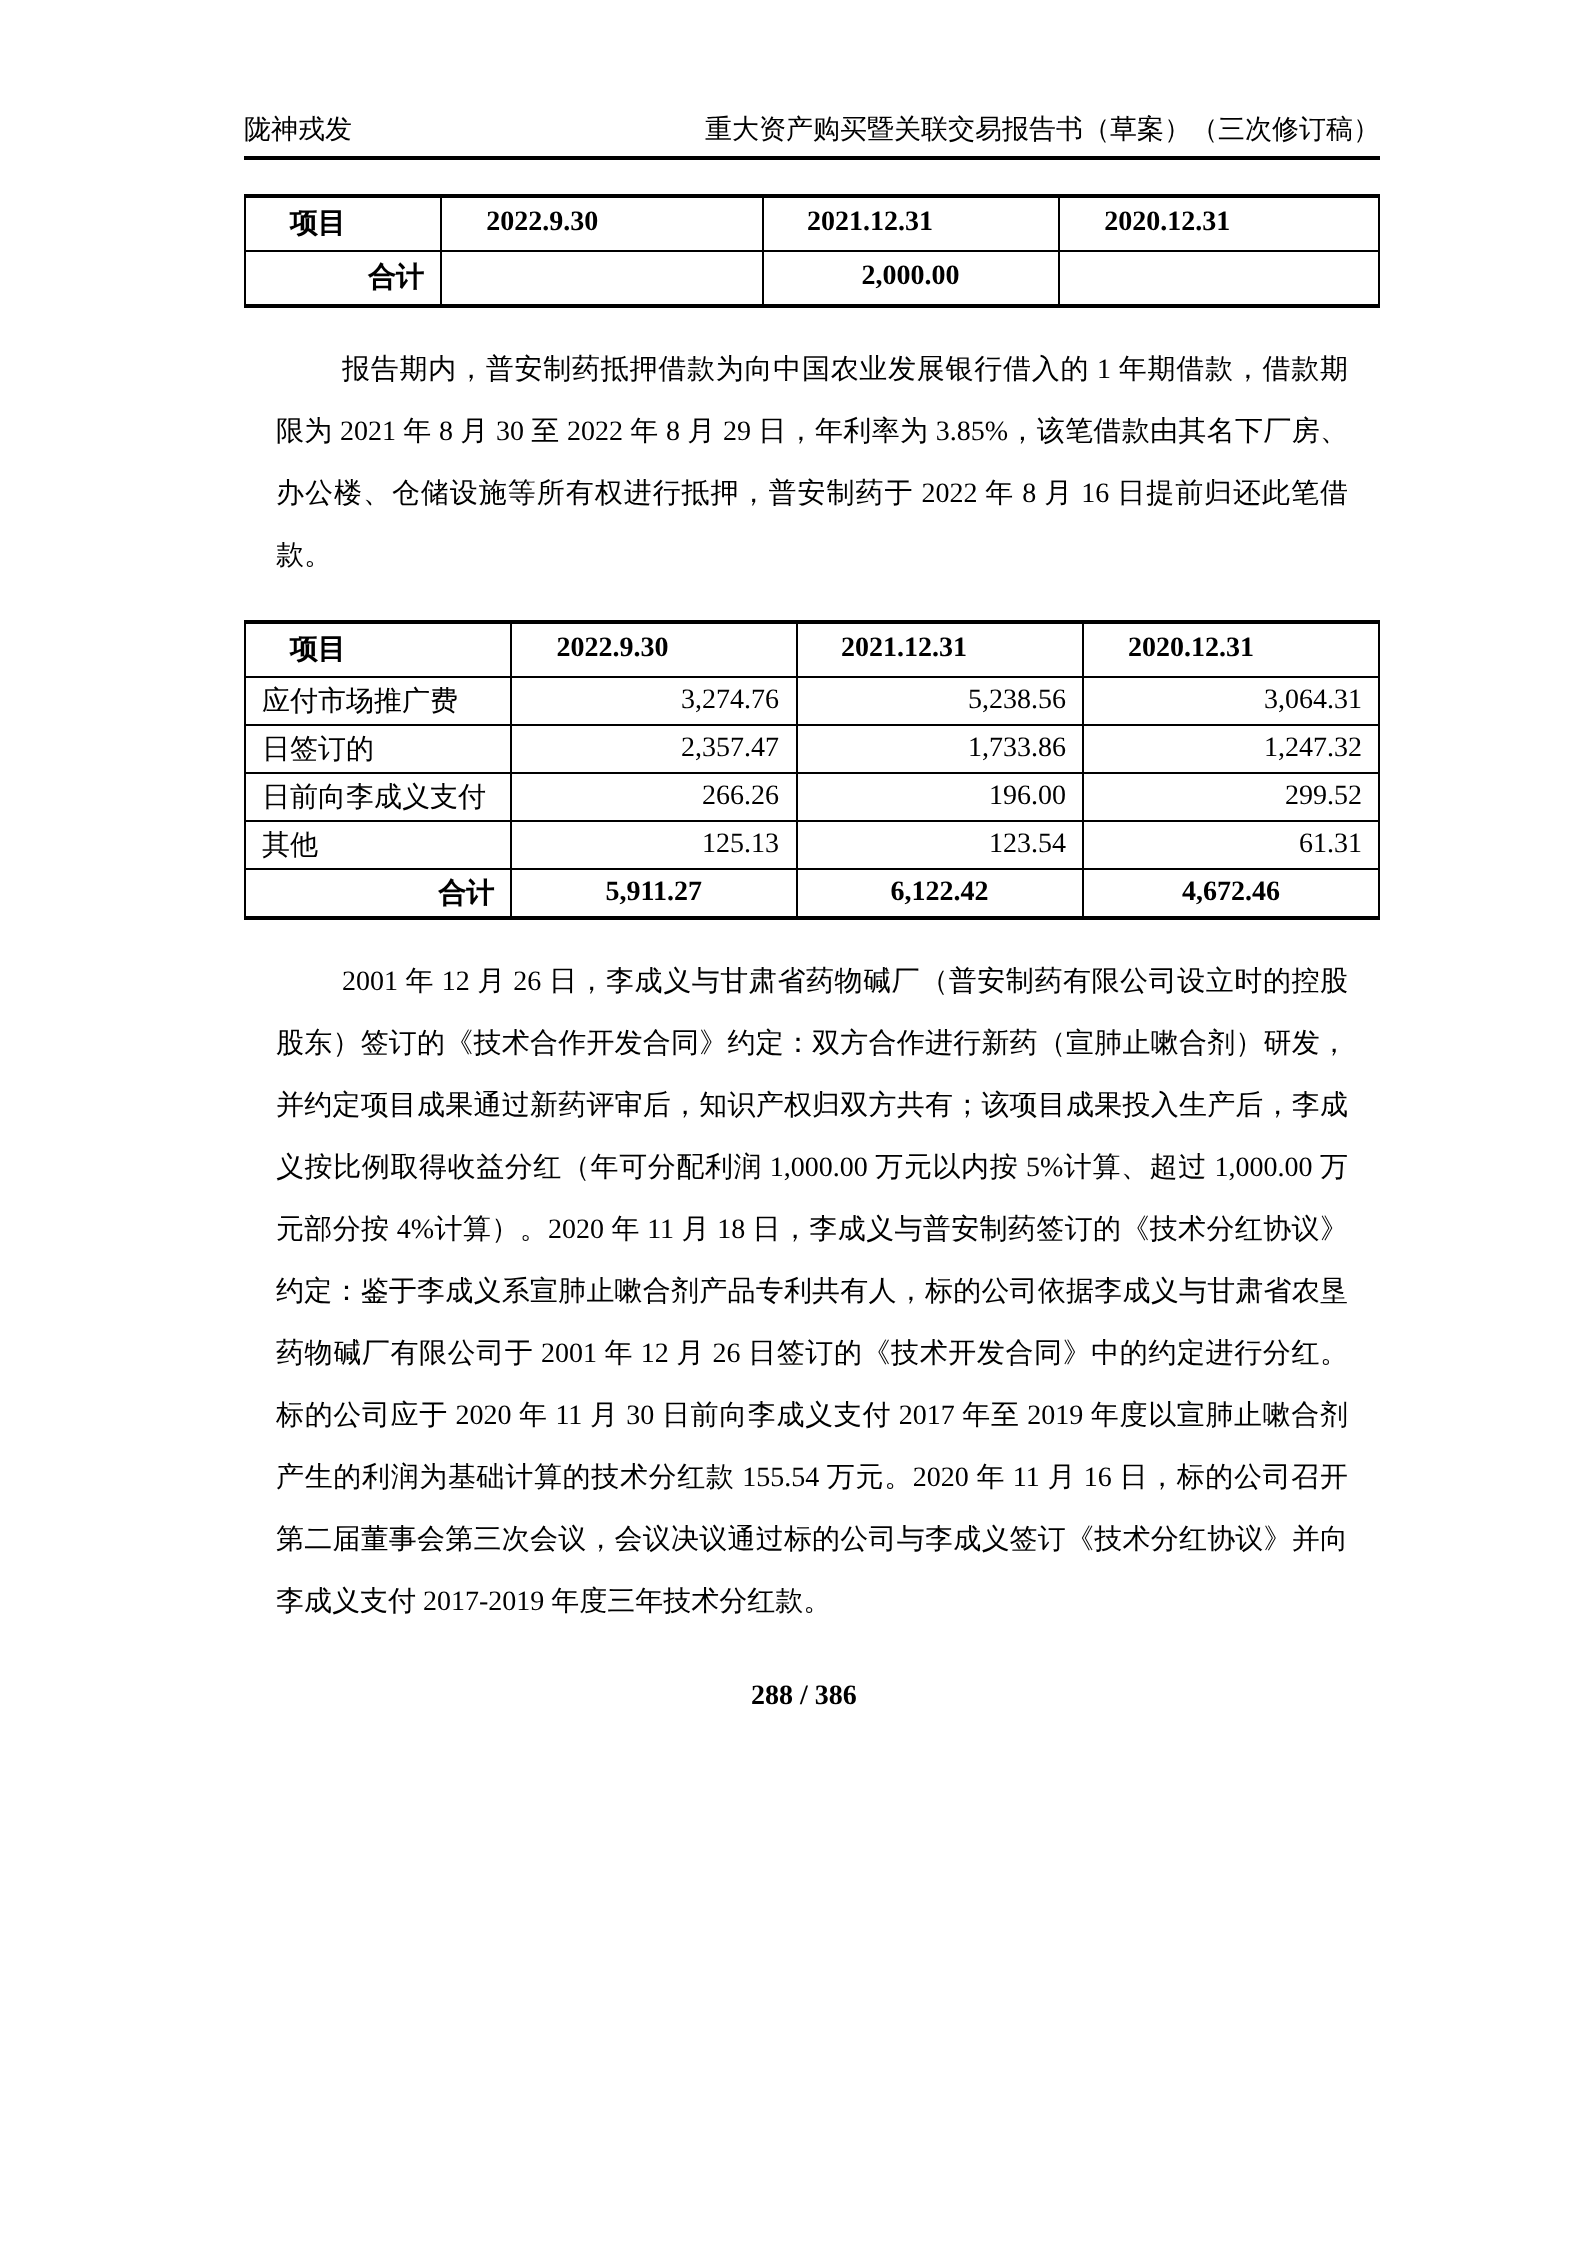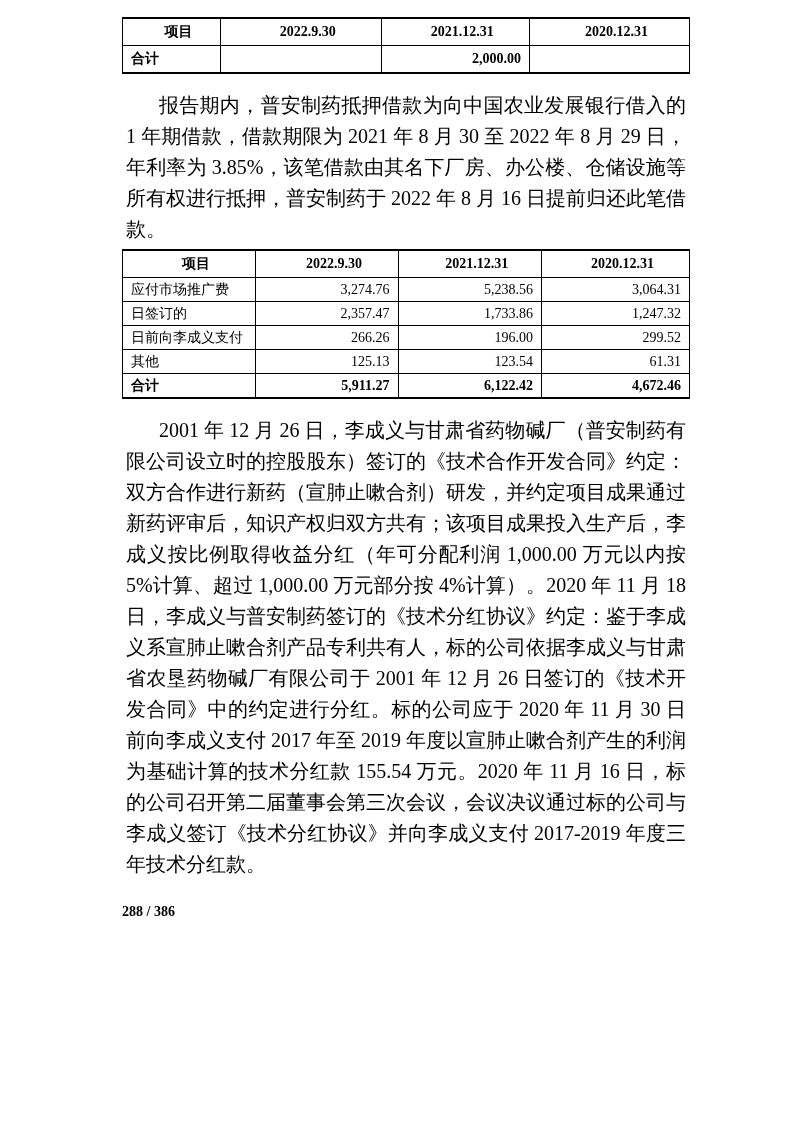--- a/index.html
+++ b/index.html
@@ -39,67 +39,71 @@
     border-bottom: 2.5px solid #000;
   }
   table.tbl td, table.tbl th {
     border: 1px solid #000;
     padding: 0 8px;
     overflow: hidden;
     white-space: nowrap;
   }
   table.tbl th {
     font-weight: bold;
-    text-align: center;
+    text-align: left;
     padding-left: 22px;
   }
   .tbl1 { margin-top: 17px; }
   .tbl1 th, .tbl1 td { height: 26px; }
   .tbl2 th { height: 26px; }
   .tbl2 td { height: 23px; }
   td.label { text-align: left; padding-left: 6px; }
   td.num   { text-align: right; padding-right: 9px; }
-  tr.total td { font-weight: bold; }
-  tr.total td.label { text-align: left; font-family: Liberation Mono, monospace; }
+  tr.total td { font-weight: bold; text-align: center; }
+  tr.total td.label { text-align: right; font-family: Liberation Mono, monospace; }
   
   p.para {
-    margin: 4px;
+    margin: 16px;
     margin-top: 16px;
-    font-size: 20px;
+    font-size: 14px;
     line-height: 31px;
     text-align: justify;
     text-indent: 33px;
   }
   p.heading {
     margin: 0;
     margin-top: 25px;
     font-size: 16.5px;
     line-height: 22px;
     text-indent: 15px;
   }
   .unit-label {
     margin-top: 6px;
     margin-bottom: 2px;
     text-align: right;
     font-size: 14px;
     line-height: 16px;
   }
   .footer {
     margin-top: 24px;
-    text-align: left;
+    text-align: center;
     padding-right: 8px;
     font-size: 14px;
     font-weight: bold;
   }
 </style>
 </head>
 <body>
 
 <div class="content">
 
+  <div class="doc-header">
+    <span>陇神戎发</span>
+    <span>重大资产购买暨关联交易报告书（草案）（三次修订稿）</span>
+  </div>
 
   <table class="tbl tbl1">
     <colgroup>
       <col style="width:17.3%">
         <col style="width:28.3%">
         <col style="width:26.2%">
         <col style="width:28.2%">
     </colgroup>
     <thead>
       <tr>

